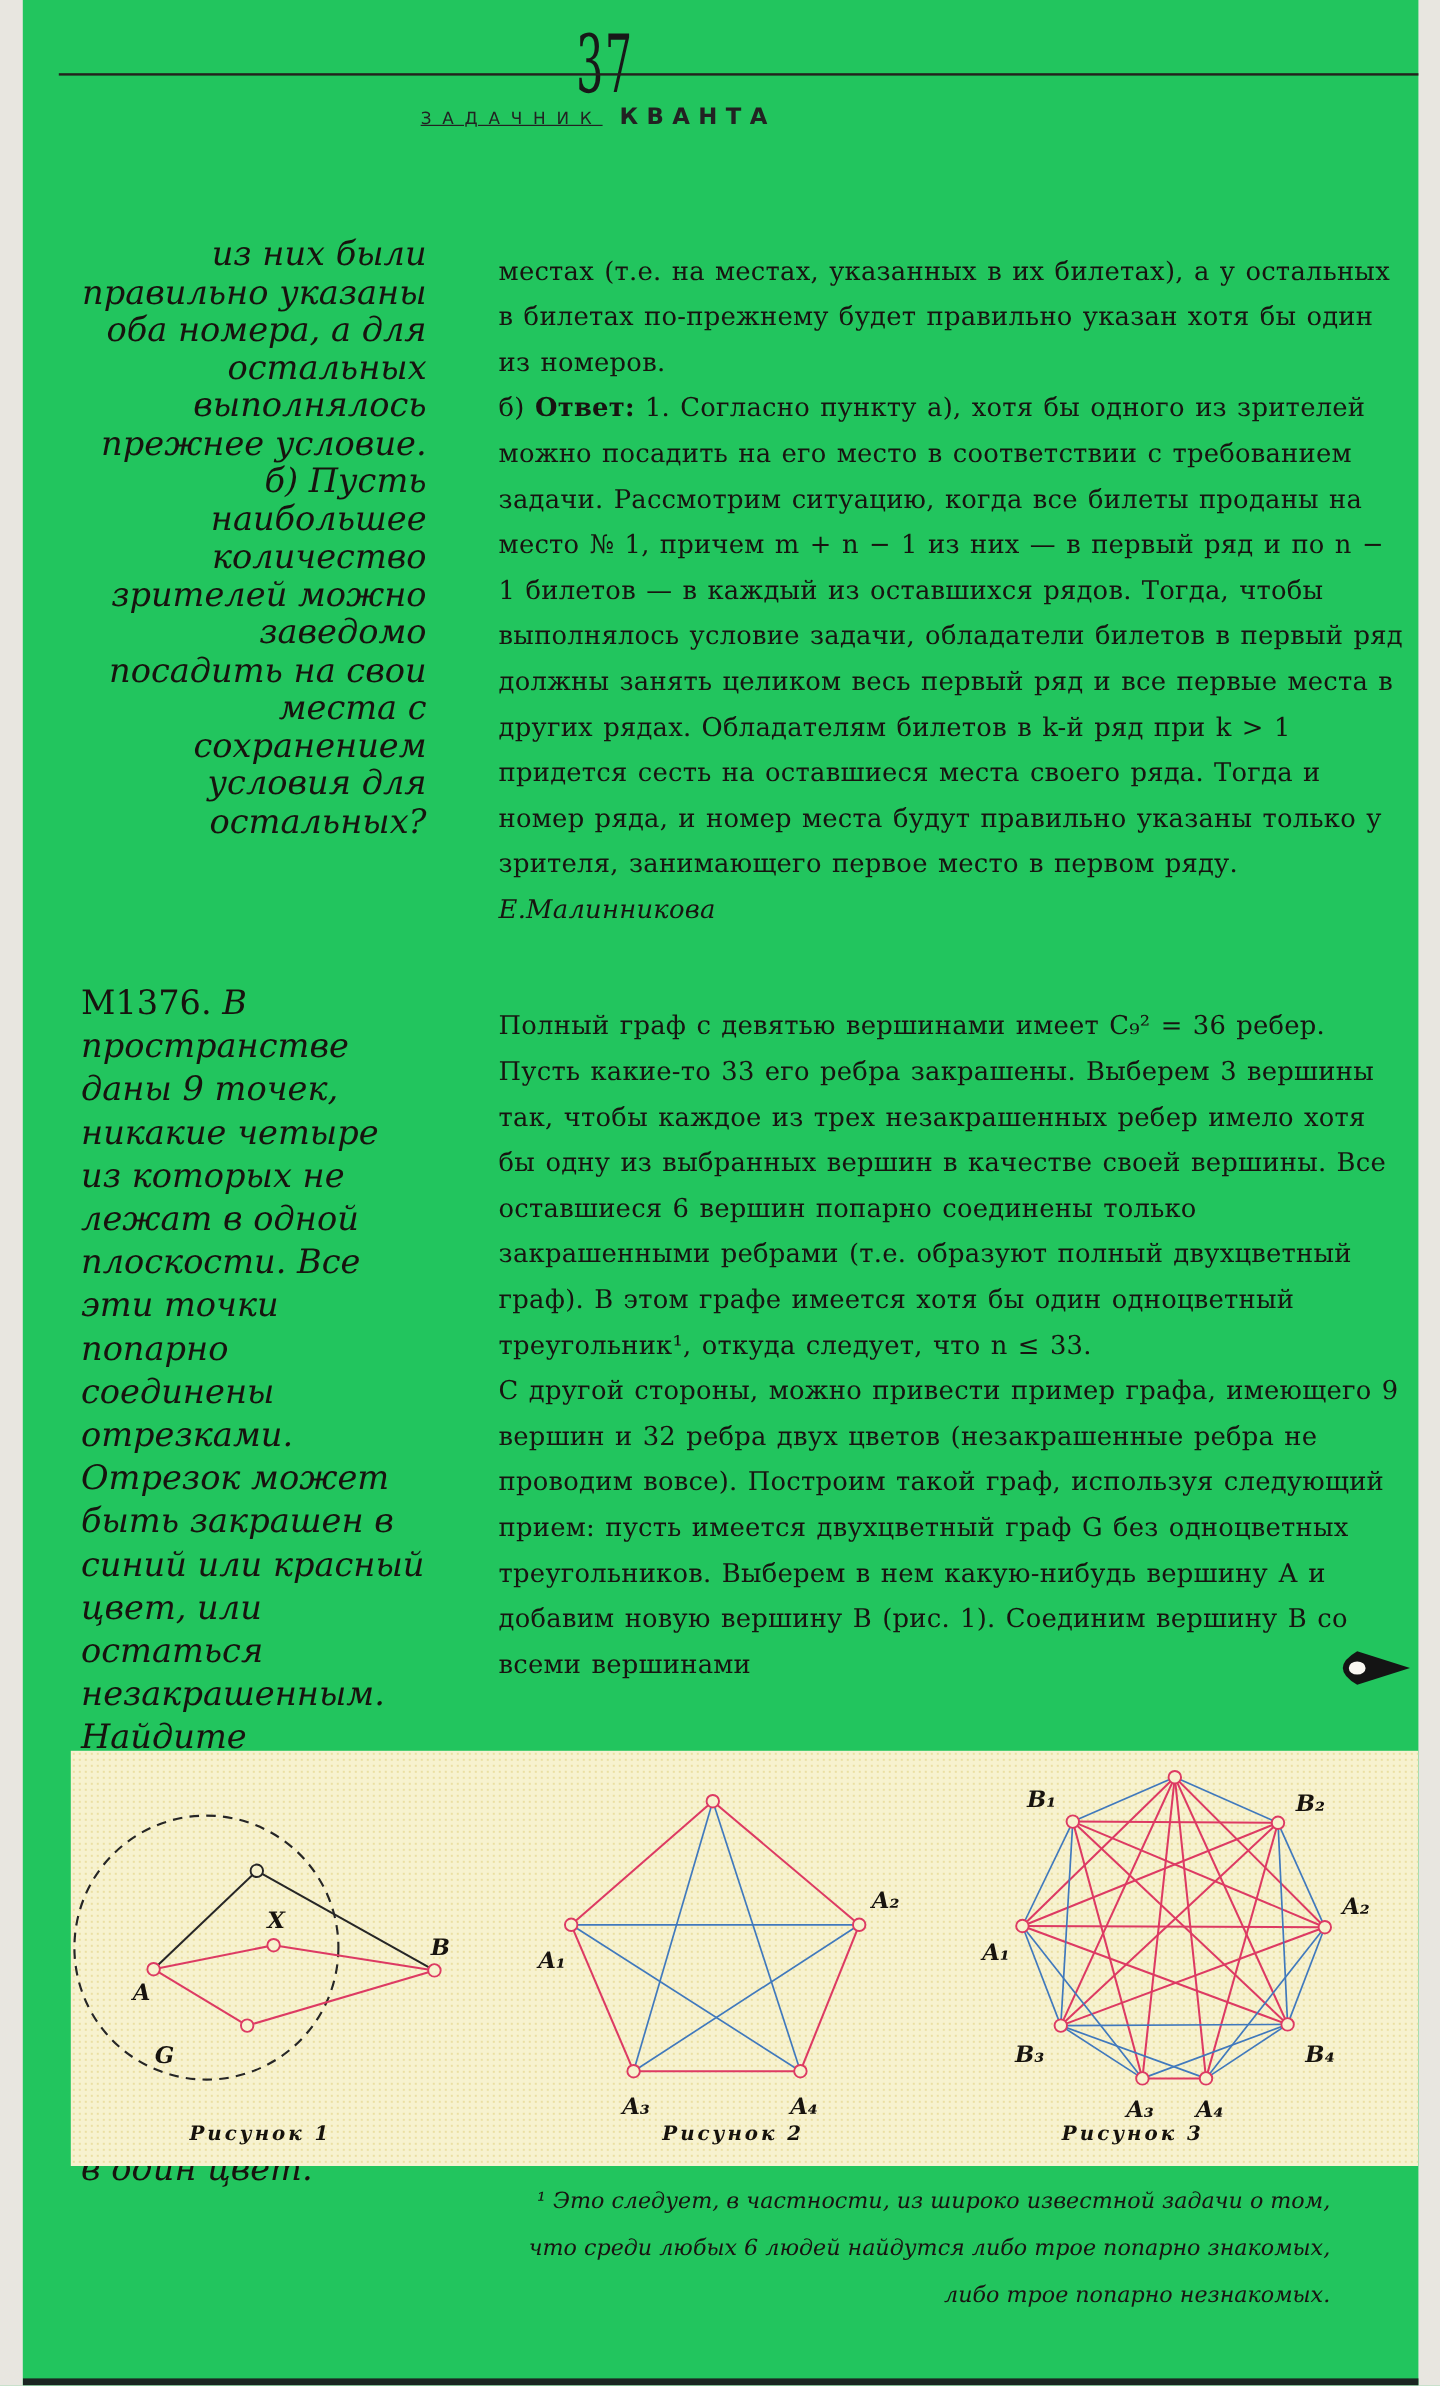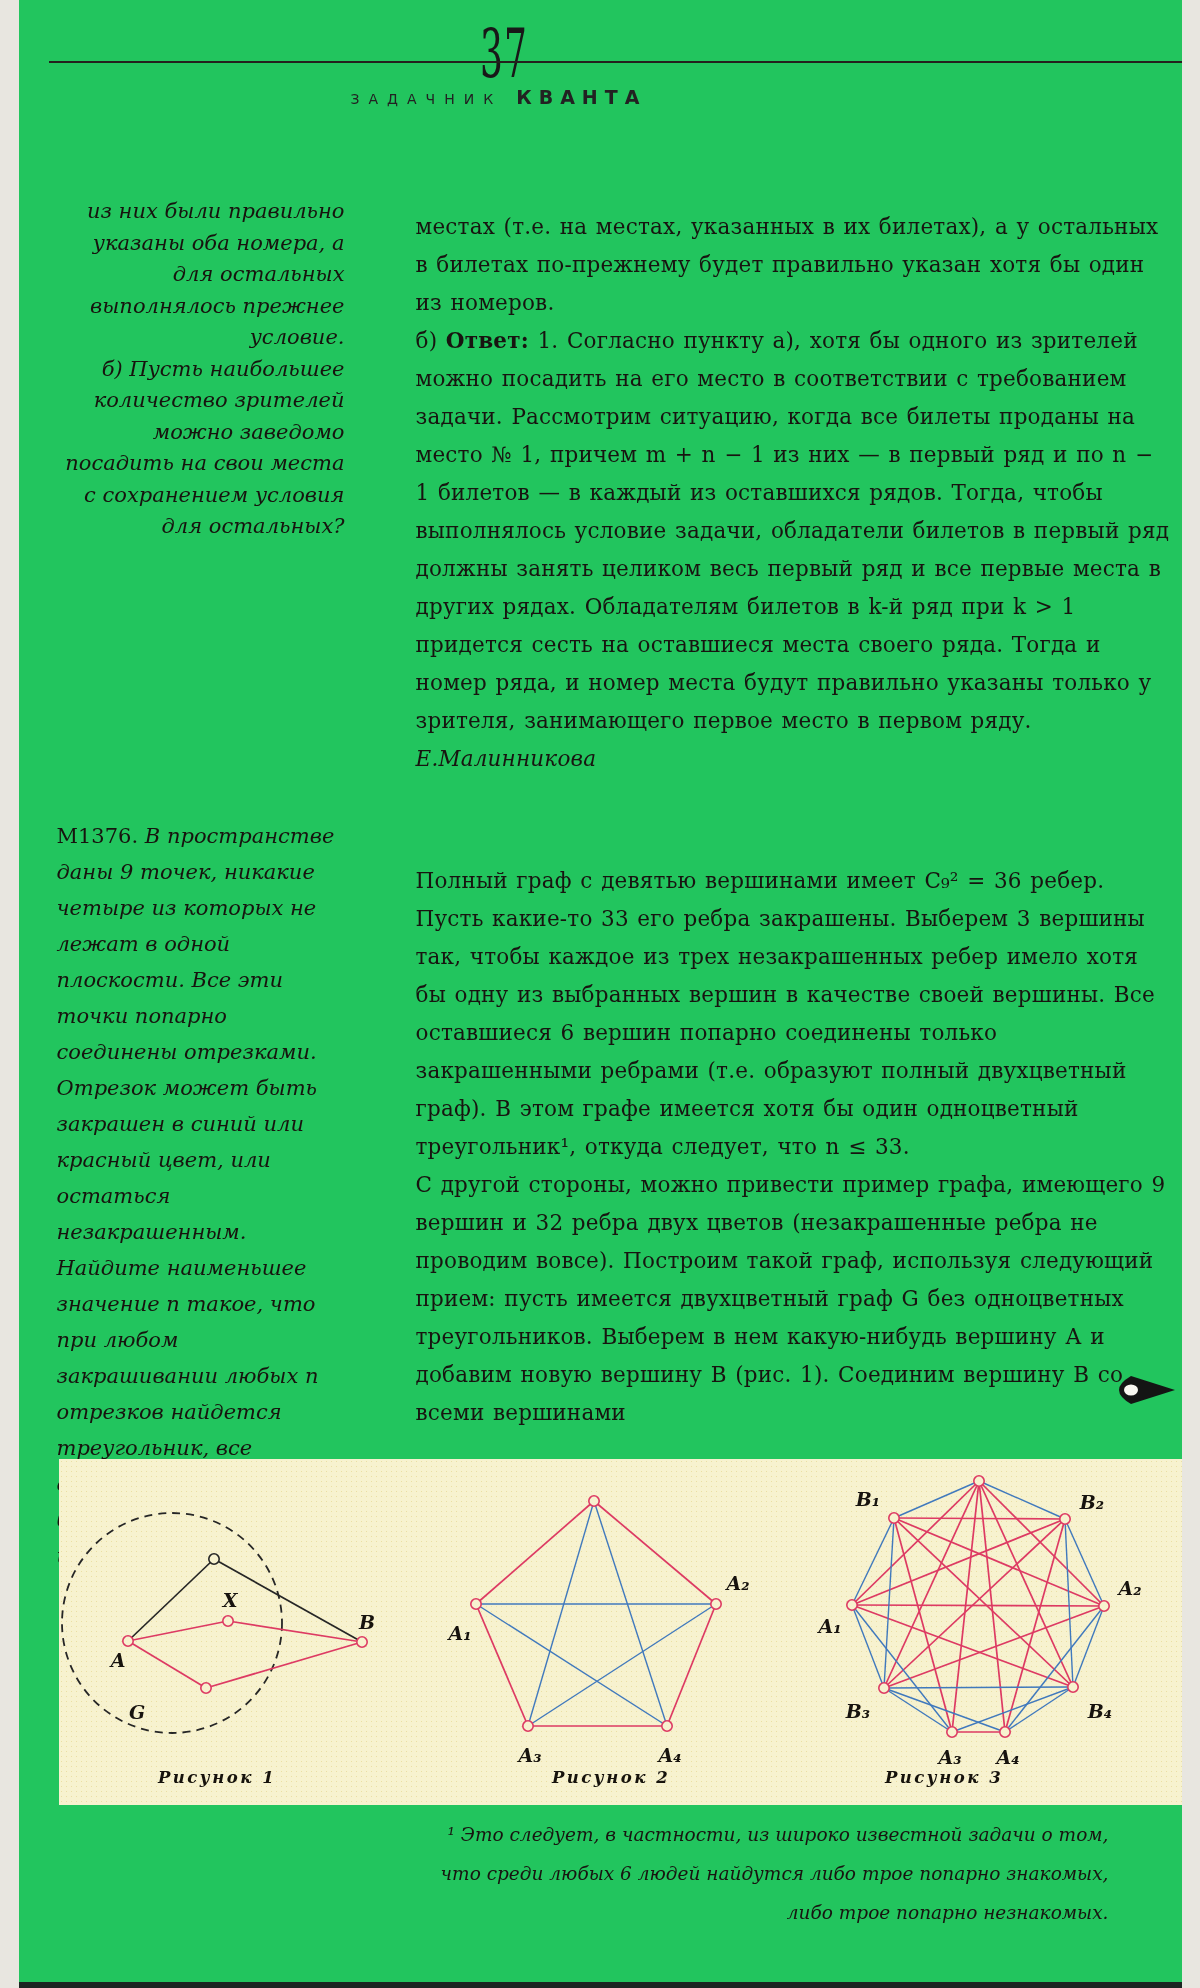--- a/index.html
+++ b/index.html
@@ -11,37 +11,37 @@
   #page-number{
     position:absolute;left:390px;top:14px;width:190px;text-align:center;
     font-size:62px;font-weight:500;color:#181818;
     transform:scaleX(0.58) scaleY(1.08);transform-origin:center top;letter-spacing:2px;
   }
   #header-rule{position:absolute;left:30px;top:61px;width:1135px;height:2px;background:#24211d;}
   #section-title{
     position:absolute;left:130px;top:86px;width:700px;text-align:center;
     font-family:"DejaVu Sans", sans-serif;font-size:14px;color:#222;
   }
-  #section-title .light{letter-spacing:9px;font-weight:400;margin-right:14px;}
+  #section-title .light{letter-spacing:9px;font-weight:400;margin-right:14px;text-decoration:underline;}
   #section-title .bold{letter-spacing:7px;font-weight:700;font-size:19px;}
   
   .left-block{
-    position:absolute;left:38px;width:288px;font-style:italic;font-size:21px;color:#17130e;
+    position:absolute;left:49px;width:288px;font-style:italic;font-size:28px;color:#17130e;
   }
   #left-block1{top:196px;text-align:right;line-height:31.5px;}
   #left-block1 p{margin:0;}
   #left-m1376{top:818px;text-align:left;line-height:36px;}
   #left-m1376 p{margin:0;}
   .prob-label{font-style:normal;font-weight:400;}
   .right-block{
     position:absolute;left:397px;width:756px;font-size:21.5px;line-height:38px;color:#181410;
     letter-spacing:0.2px;word-spacing:1.5px;
   }
   #right-block1{top:208px;}
-  #right-m1376{top:862px;}
+  #right-m1376{top:837px;}
   .right-block p{margin:0;}
   .sig{font-style:italic;font-weight:400;}
   .ans-label{font-weight:700;}
   
   #cont-arrow{position:absolute;left:1098px;top:1372px;}
   
   #figures-band{
     position:absolute;left:40px;top:1459px;width:1123px;height:346px;
     background-color:#f7f2cf;
     background-image:radial-gradient(#eadfa2 0.8px, rgba(0,0,0,0) 0.9px);

